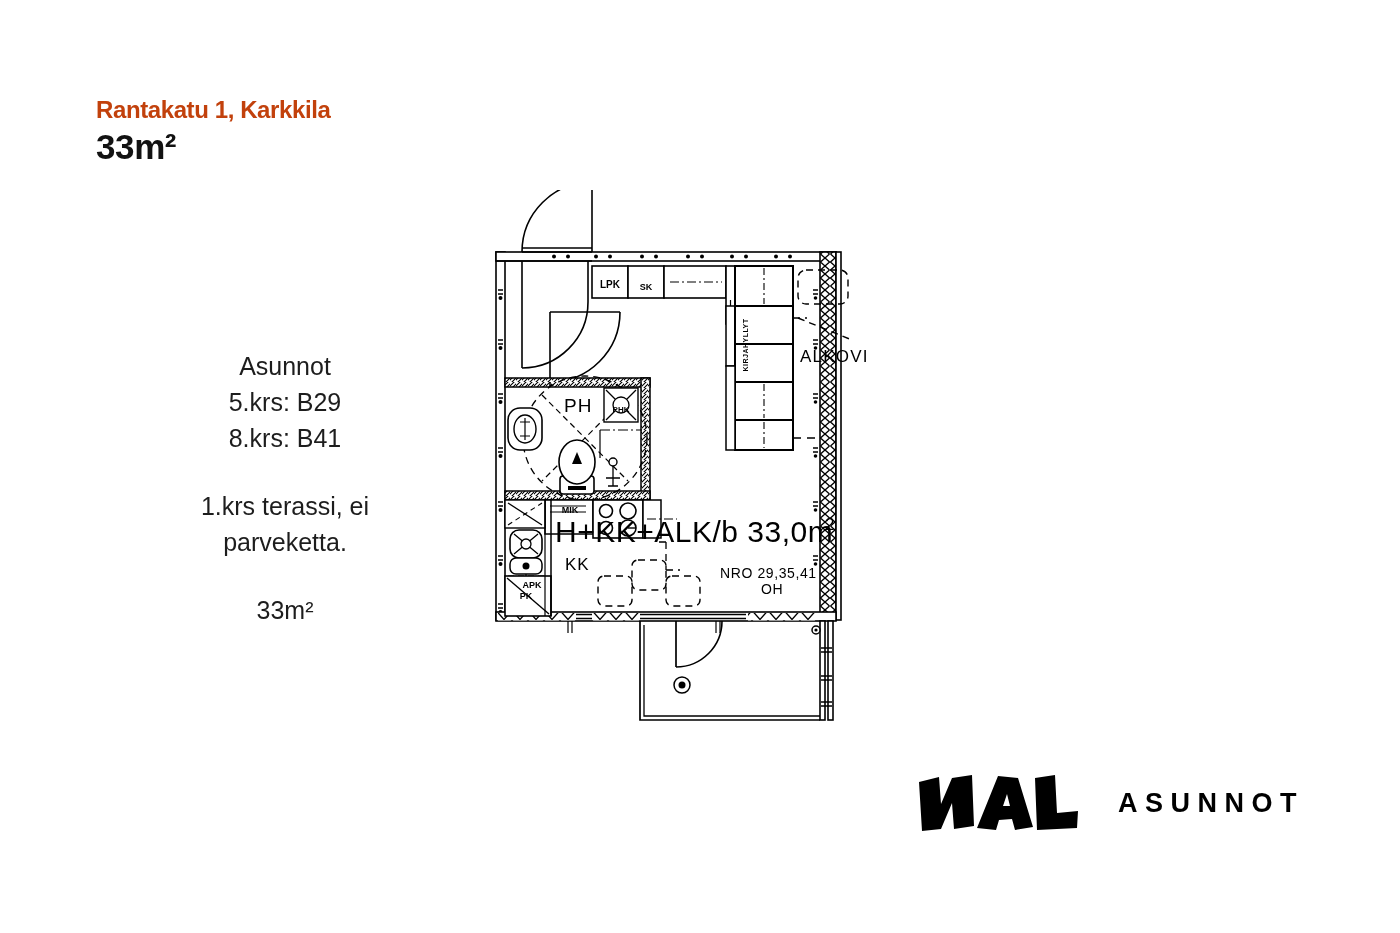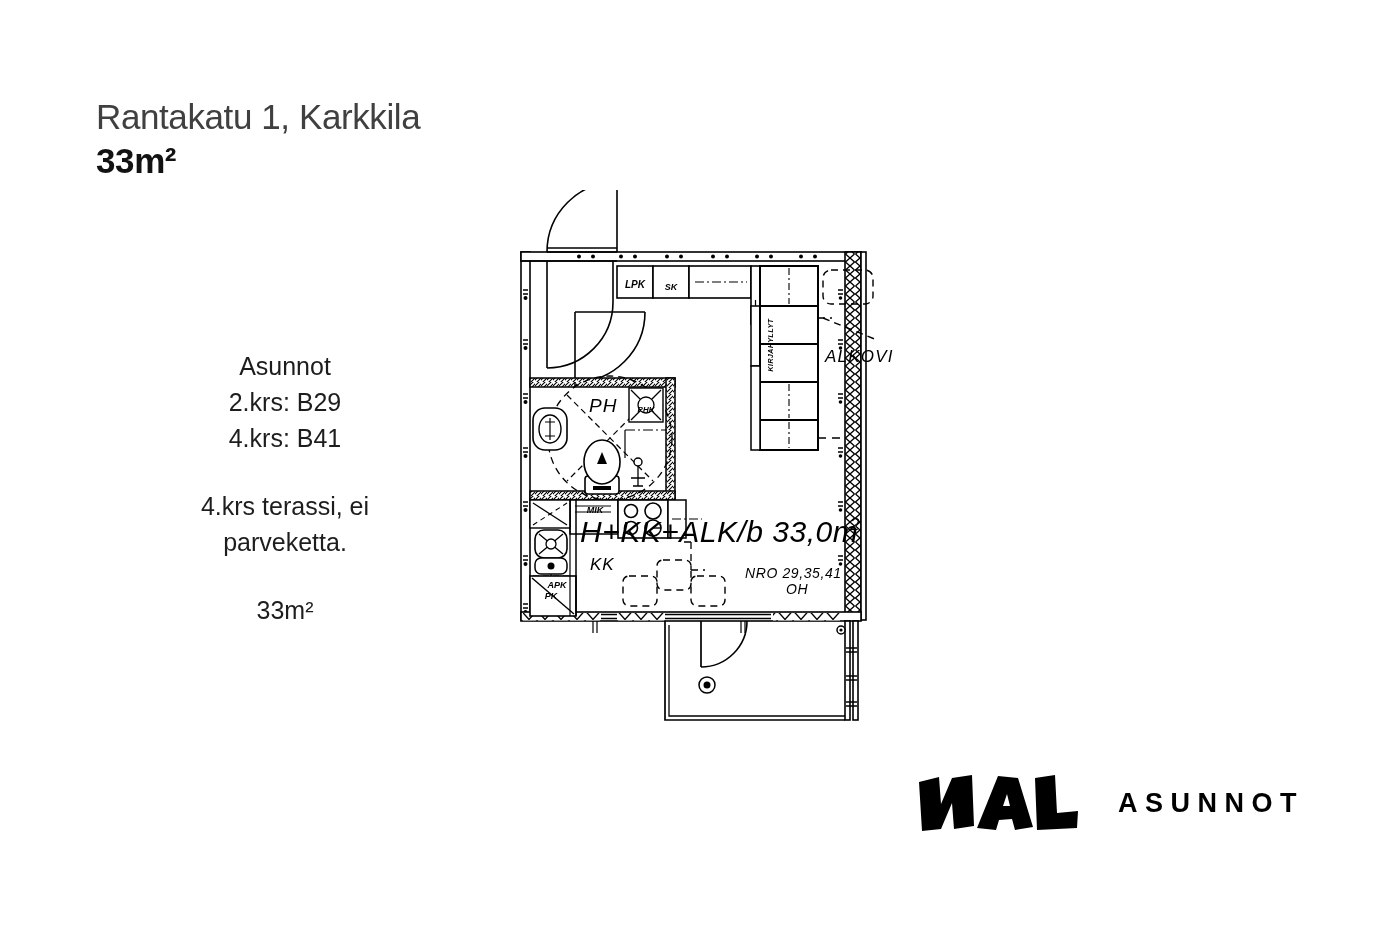--- a/index.html
+++ b/index.html
@@ -17,25 +17,25 @@
   }
 
   
   #heading {
     position: absolute;
     left: 96px;
     top: 95px;
     width: 600px;
   }
   #heading .line1 {
-    font-size: 35px;
-    font-weight: normal;
+    font-size: 24px;
+    font-weight: bold;
     letter-spacing: -0.4px;
     line-height: 1.26;
-    color: #404040;
+    color: #c2410c;
   }
   #heading .line2 {
     font-size: 35px;
     font-weight: bold;
     letter-spacing: -0.4px;
     line-height: 1.26;
     color: #121212;
   }
 
   
@@ -48,25 +48,24 @@
     font-size: 25px;
     line-height: 1.44;
     color: #1d1d1d;
   }
   #info-col .blk { margin-bottom: 0; }
   #info-col .gap { height: 32px; }
 
   
   #plan {
     position: absolute;
-    left: 505px;
+    left: 480px;
     top: 190px;
     width: 400px;
     height: 570px;
-    font-style: italic;
   }
   #plan svg { display: block; }
 
   
   #logo {
     position: absolute;
     left: 915px;
     top: 772px;
     display: flex;
     align-items: center;
@@ -83,24 +82,24 @@
 </head>
 <body>
 
 <div id="heading">
   <div class="line1">Rantakatu 1, Karkkila</div>
   <div class="line2">33m²</div>
 </div>
 
 <div id="info-col">
   <div class="blk">Asunnot</div>
-  <div class="blk">2.krs: B29</div>
-  <div class="blk">4.krs: B41</div>
+  <div class="blk">5.krs: B29</div>
+  <div class="blk">8.krs: B41</div>
   <div class="gap"></div>
-  <div class="blk">4.krs terassi, ei</div>
+  <div class="blk">1.krs terassi, ei</div>
   <div class="blk">parveketta.</div>
   <div class="gap"></div>
   <div class="blk">33m²</div>
 </div>
 
 <div id="plan">
 <svg width="400" height="570" viewBox="0 0 400 570" xmlns="http://www.w3.org/2000/svg">
   <defs>
 
     <pattern id="zzV" x="0" y="0" width="10" height="16" patternUnits="userSpaceOnUse">

